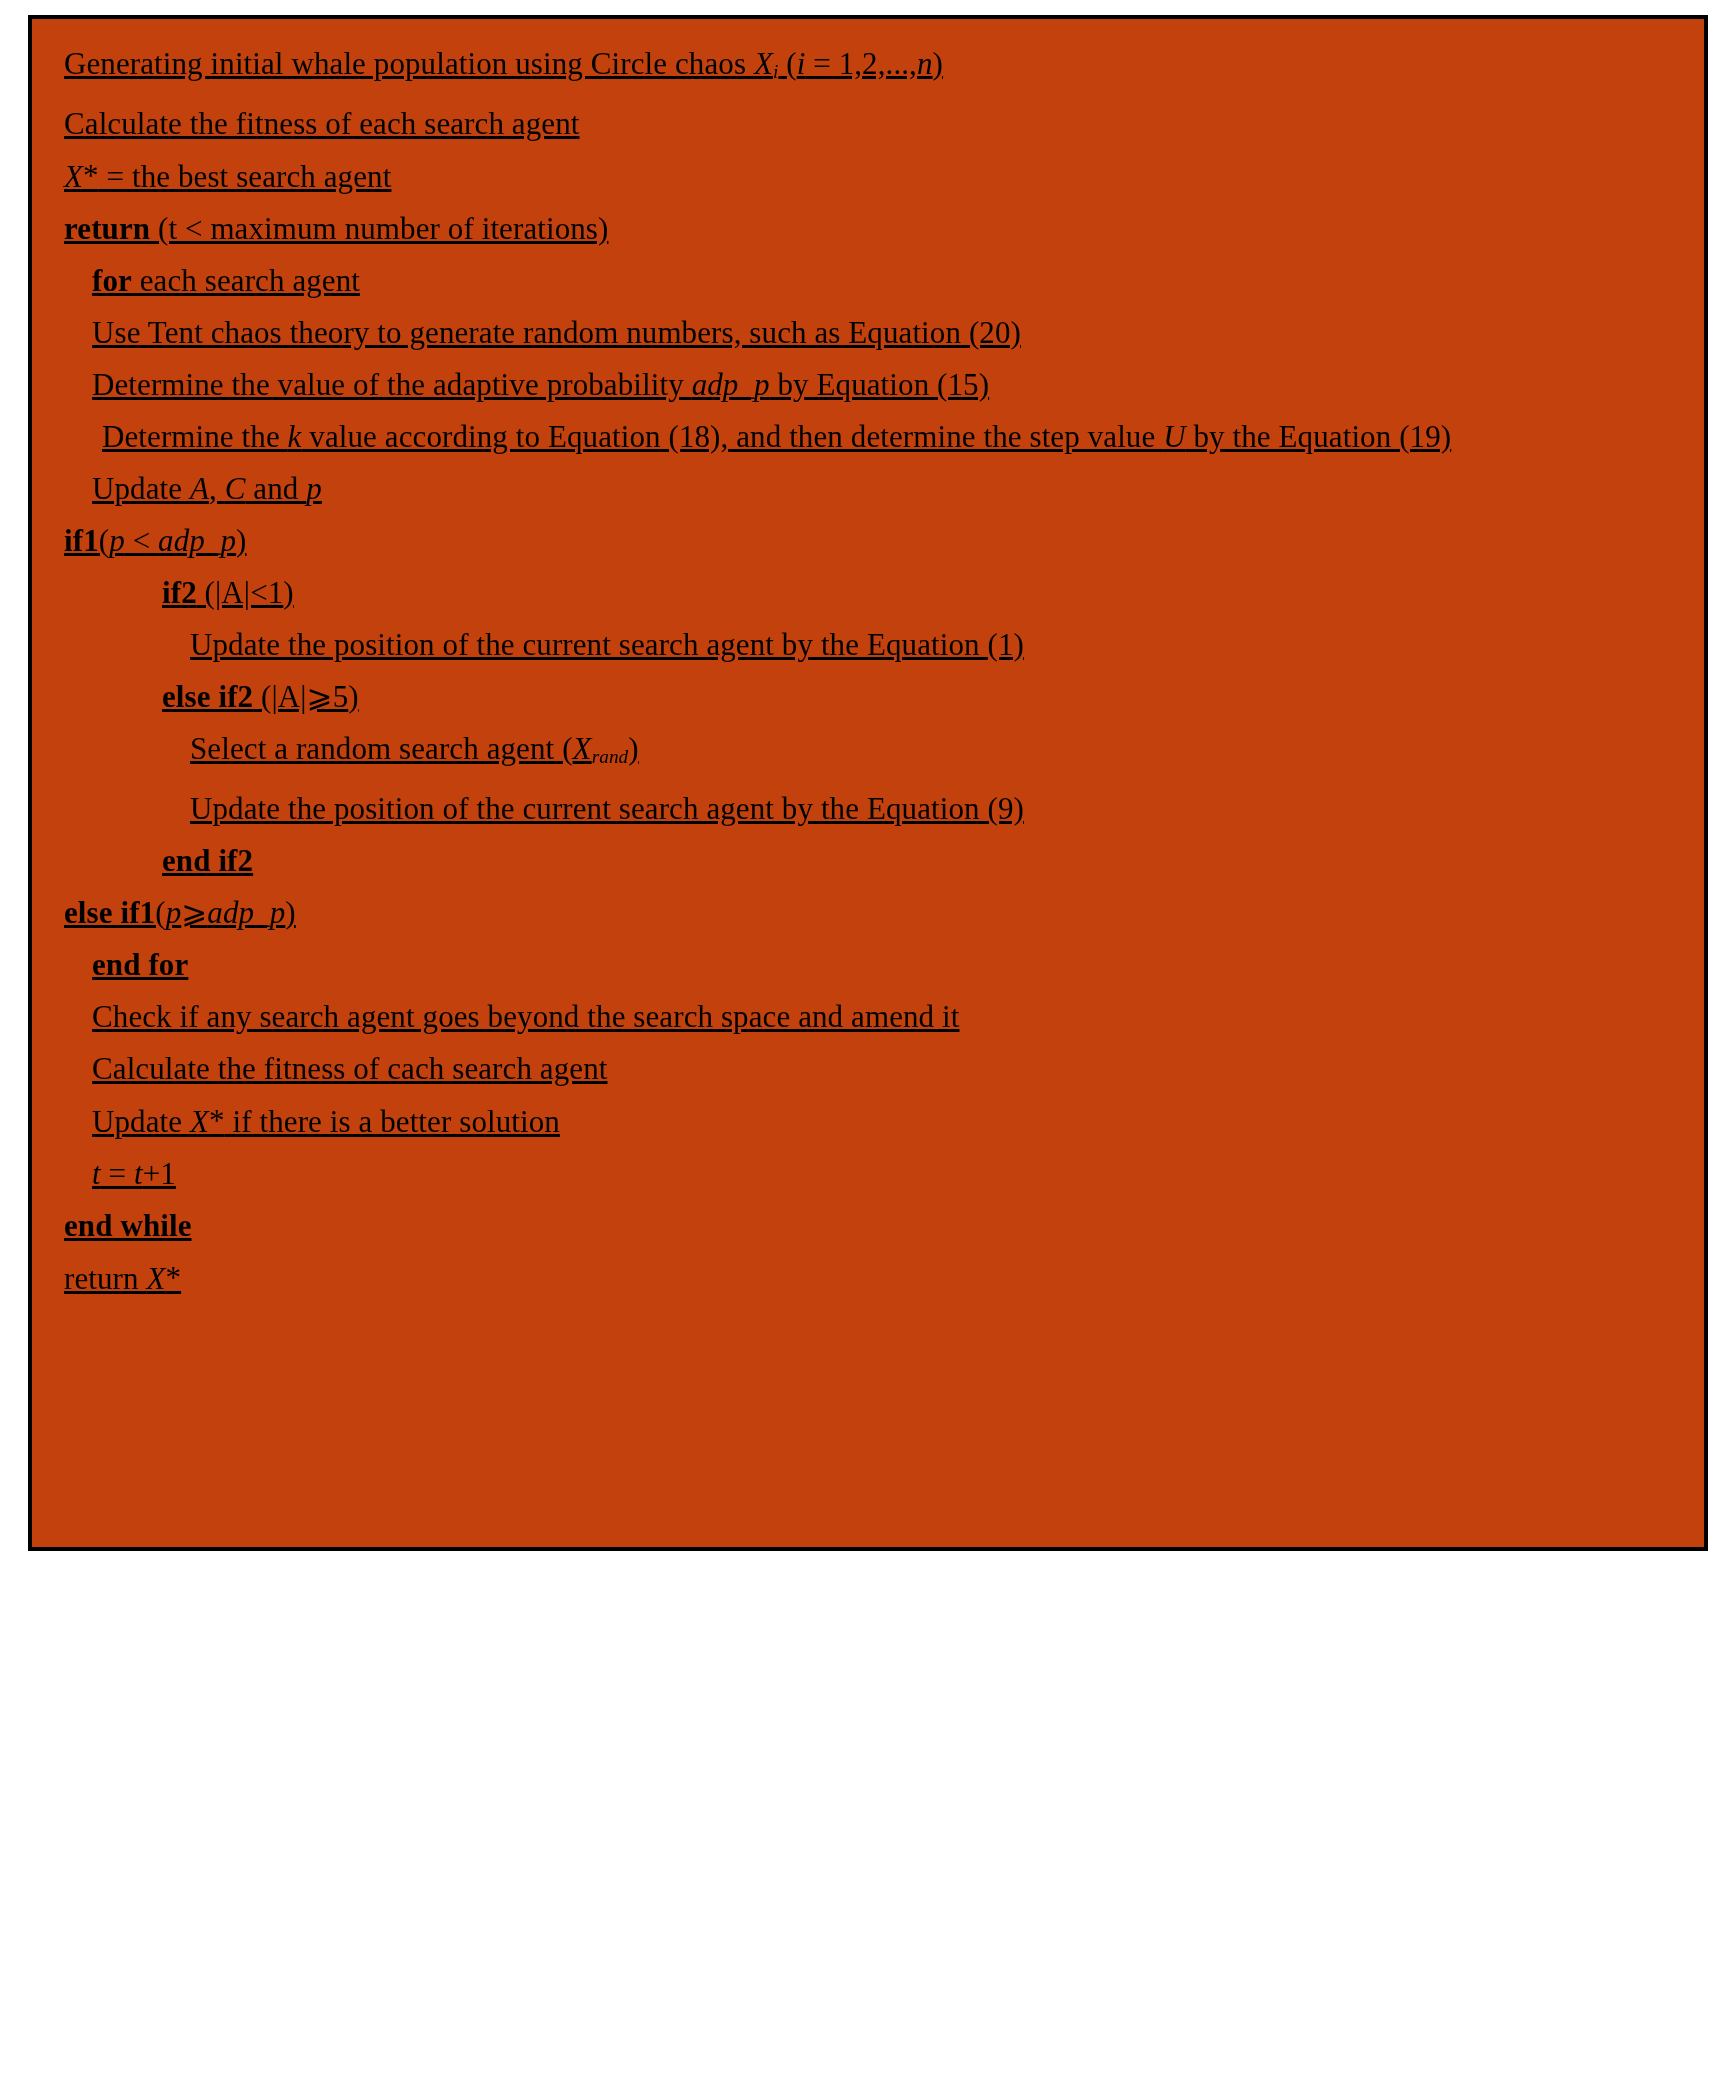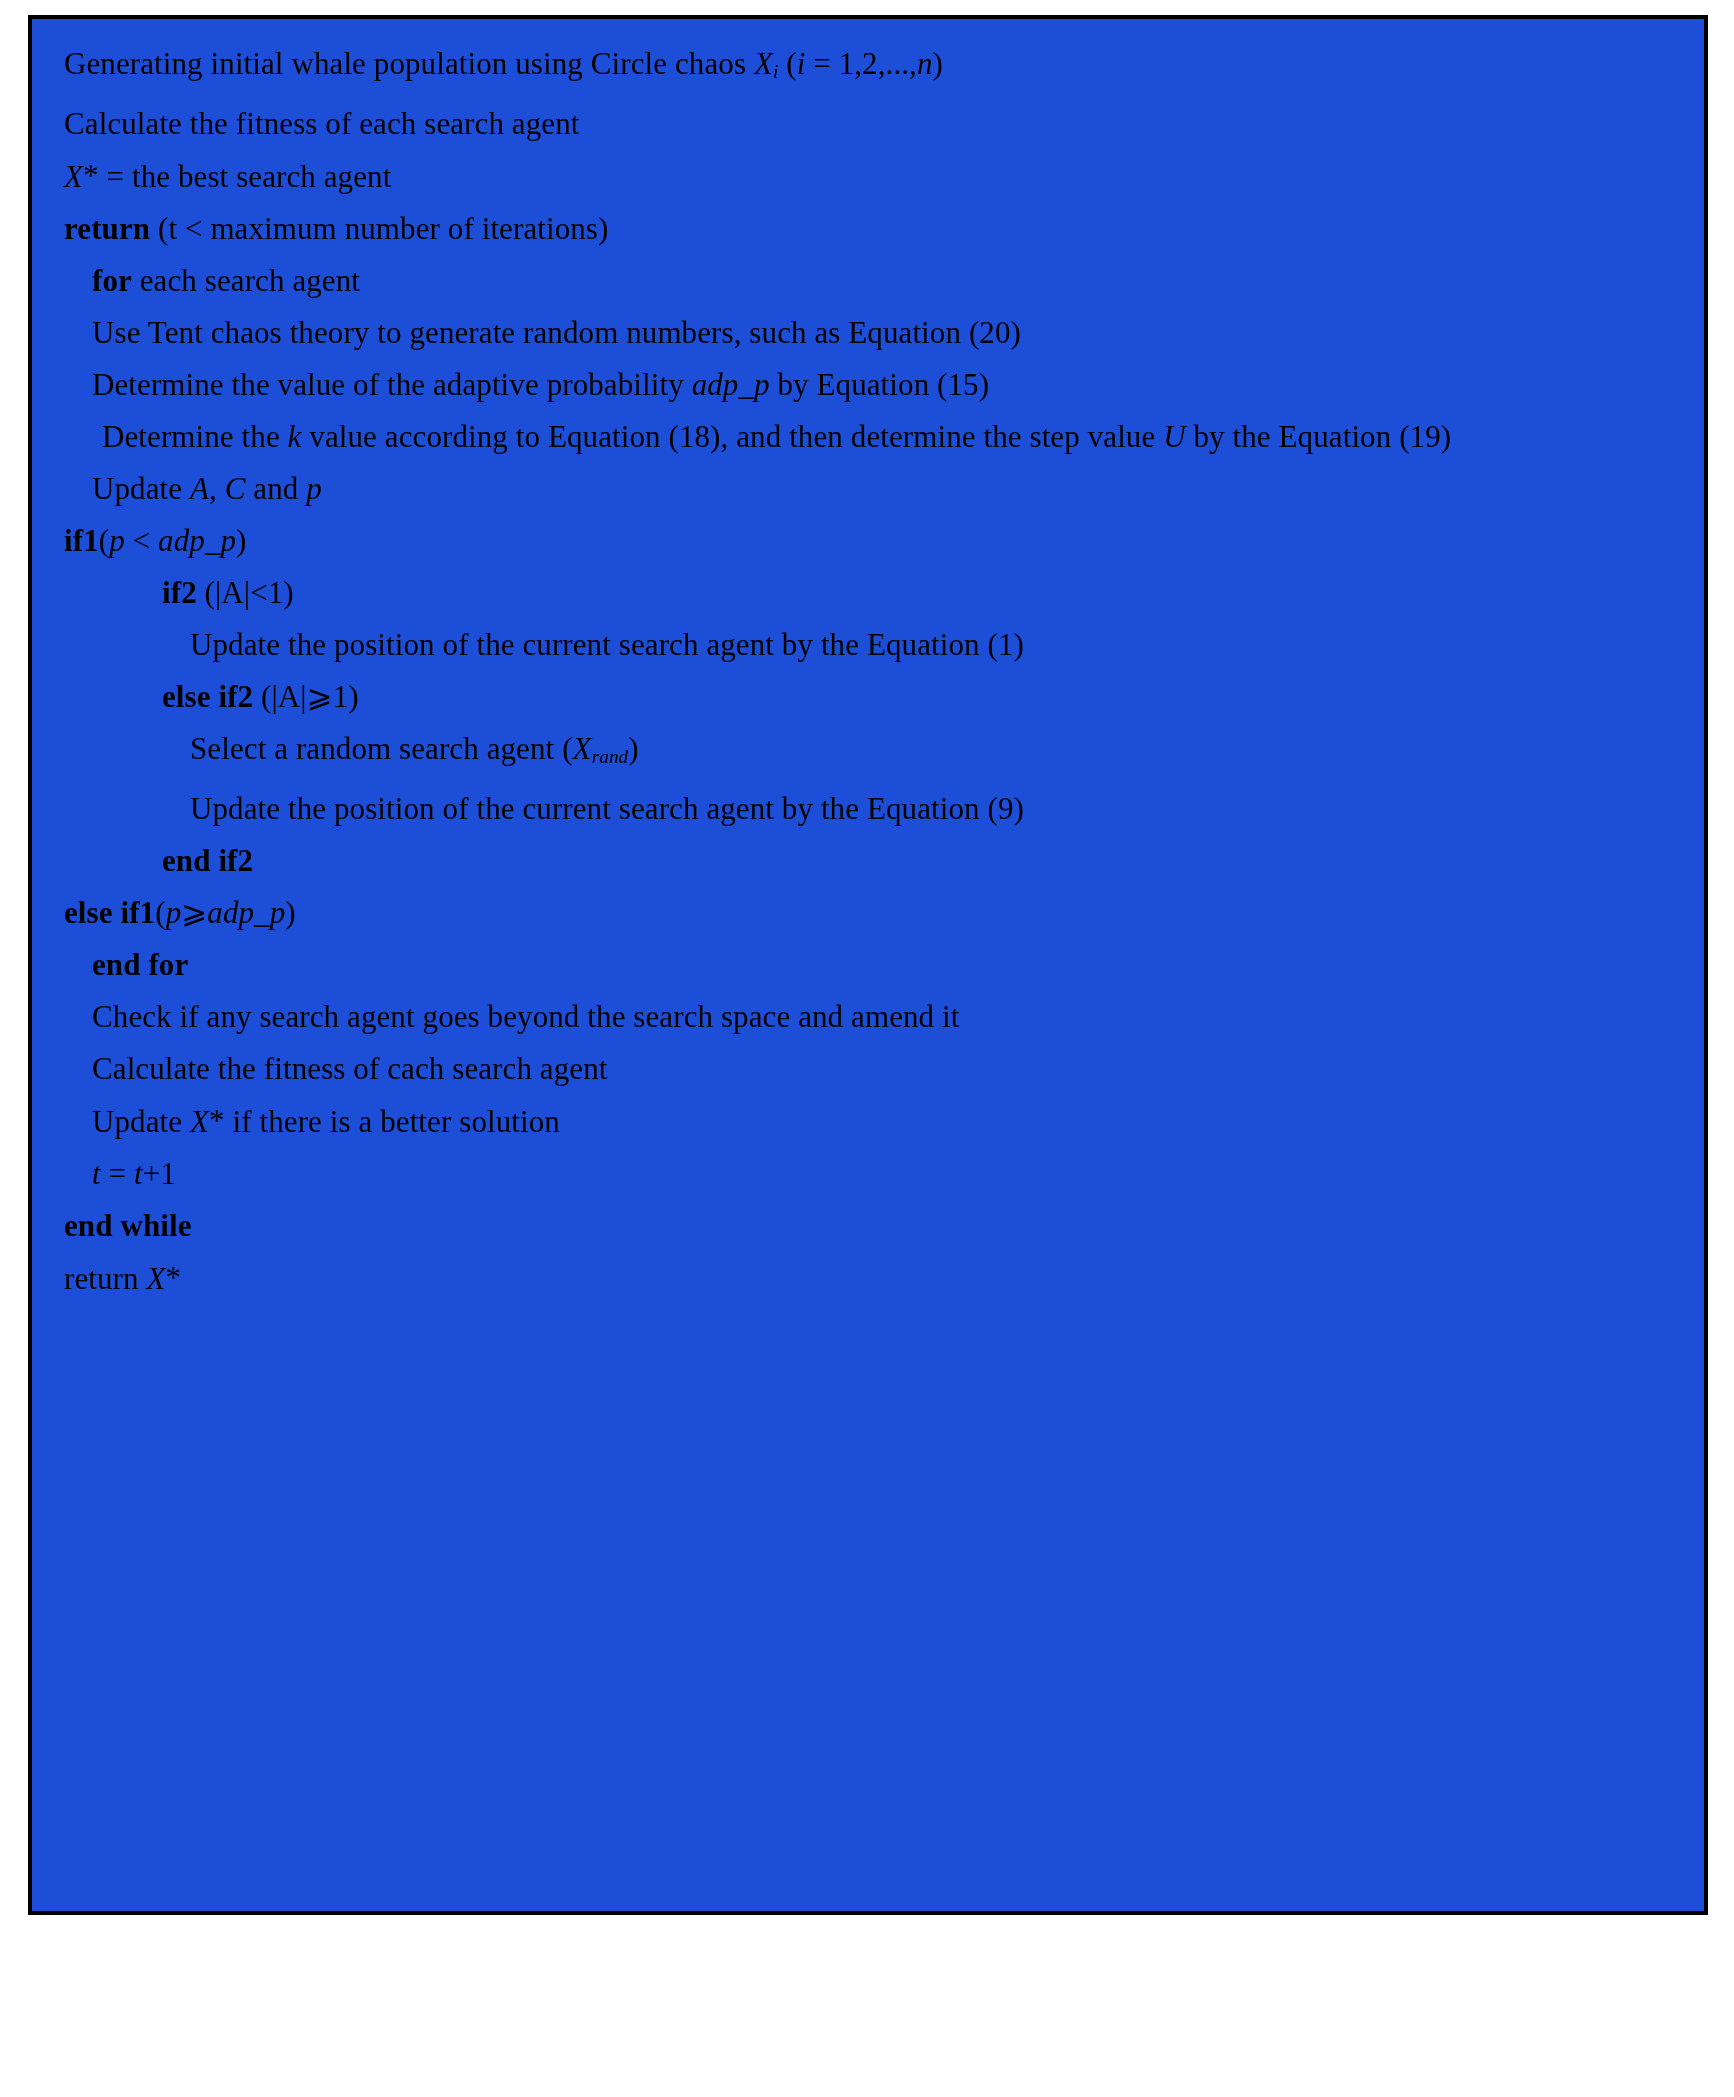--- a/index.html
+++ b/index.html
@@ -11,25 +11,26 @@
     width: 1734px;
     height: 2097px;
     font-family: "Liberation Serif", "DejaVu Serif", serif;
     color: #000000;
   }
   .algorithm-box {
     position: absolute;
     left: 28px;
     top: 15.4px;
     width: 1680px;
-    height: 1900px;
+    height: 1536px;
     border: 4.6px solid #000000;
     box-sizing: border-box;
-    background: #1d4ed8;
+    background: #c2410c;
     overflow: hidden;
+    text-decoration: underline;
   }
   .pseudocode {
     position: relative;
     padding: 18.5px 32px 0 32px;
   }
   .line {
     font-size: 31px;
     line-height: 52px;
     white-space: nowrap;
     letter-spacing: 0.1px;
@@ -90,21 +91,21 @@
     <div class="line wrapline"><span>Determine the <i>k</i> value according to Equation (18), and then determine the step value <i>U</i> by the Equation (19)</span></div>
 
     <div class="line ind-1">Update <i>A</i>, <i>C</i> and <i>p</i></div>
 
     <div class="line ind-2"><b>if1</b>(<i>p</i> &lt; <i>adp_p</i>)</div>
 
     <div class="line ind-3"><b>if2</b> (<span class="nb">|A|&lt;1</span>)</div>
 
     <div class="line ind-4">Update the position of the current search agent by the Equation (1)</div>
 
-    <div class="line ind-3"><b>else if2</b> (<span class="nb">|A|⩾1</span>)</div>
+    <div class="line ind-3"><b>else if2</b> (<span class="nb">|A|⩾5</span>)</div>
 
     <div class="line ind-4">Select a random search agent (<i>X</i><span class="sub">rand</span>)</div>
 
     <div class="line ind-4">Update the position of the current search agent by the Equation (9)</div>
 
     <div class="line ind-3"><b>end if2</b></div>
 
     <div class="line ind-2"><b>else if1</b>(<i>p</i>⩾<i>adp_p</i>)</div>
 
 

